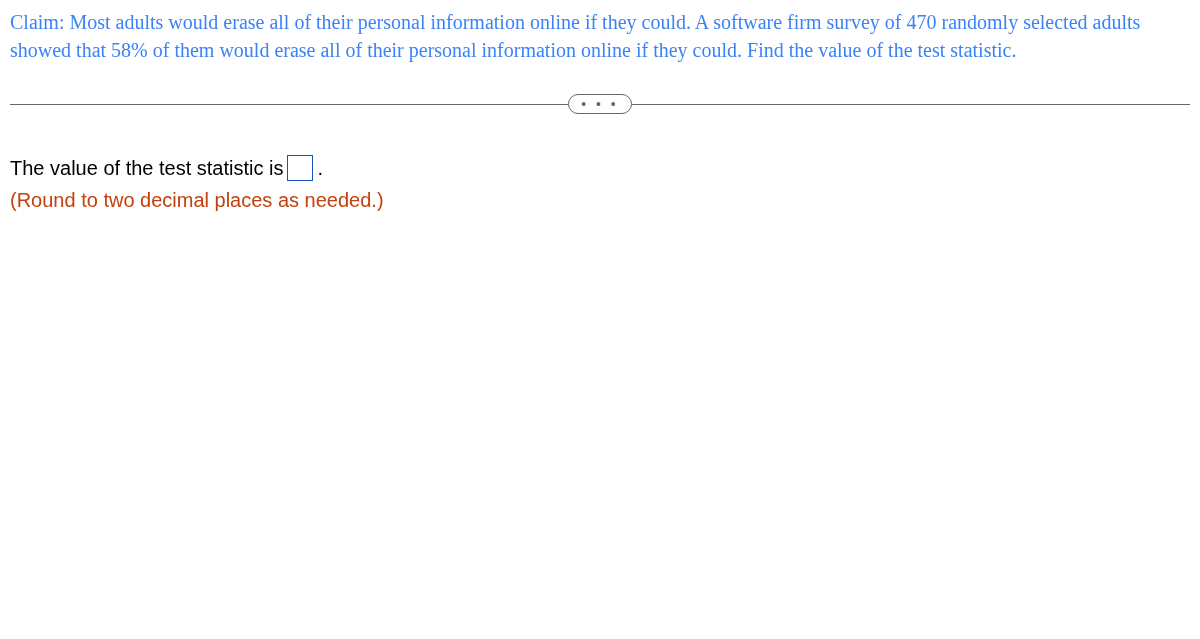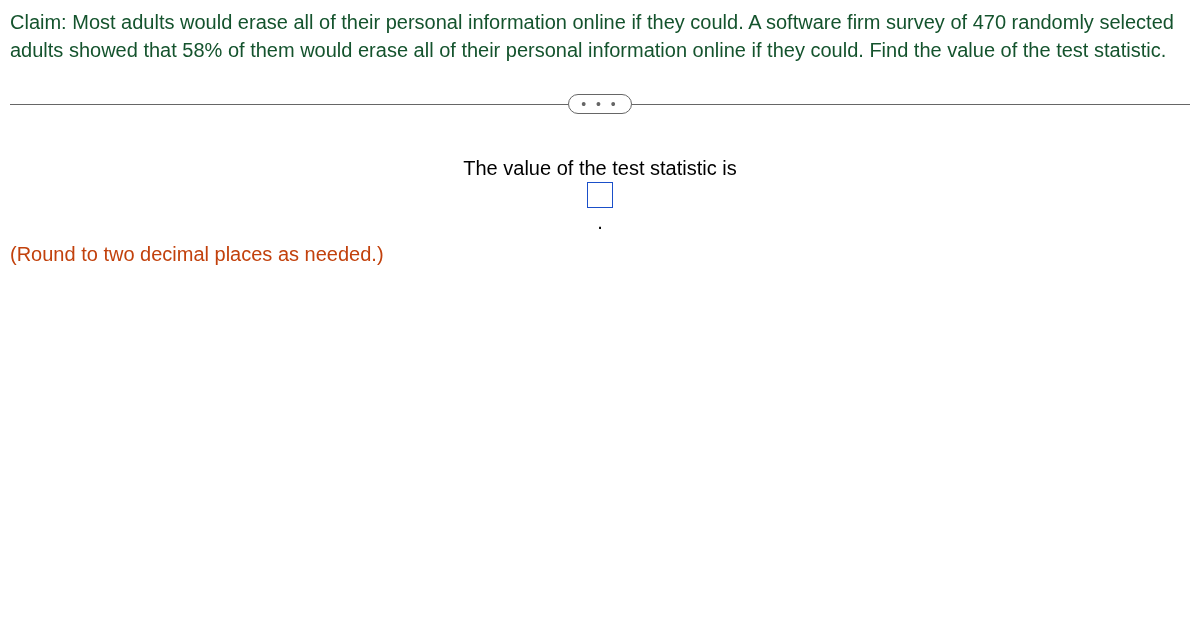--- a/index.html
+++ b/index.html
@@ -11,22 +11,23 @@
       font-family: Arial, Helvetica, sans-serif;
       font-size: 20px;
       line-height: 1.4;
       color: #000;
       background: #fff;
       width: 1200px;
       height: 639px;
       padding: 8px 10px;
     }
     .question-text {
-      color: #14532d;
+      color: #3b82f6;
       margin-bottom: 30px;
+      font-family: Liberation Serif, serif;
     }
     .divider-row {
       display: flex;
       align-items: center;
       margin: 30px 0 40px 0;
     }
     .divider-line {
       flex: 1;
       height: 1px;
       background: #666;
@@ -45,21 +46,20 @@
     }
     .answer-area {
       margin-top: 10px;
     }
     .answer-line {
       color: #000;
       display: flex;
       align-items: center;
       flex-wrap: wrap;
       margin-bottom: 4px;
-      flex-direction: column;
     }
     .answer-input {
       width: 26px;
       height: 26px;
       border: 1px solid #1a4fc9;
       background: #fff;
       margin: 0 4px;
       font-size: 18px;
       text-align: center;
       padding: 0;

